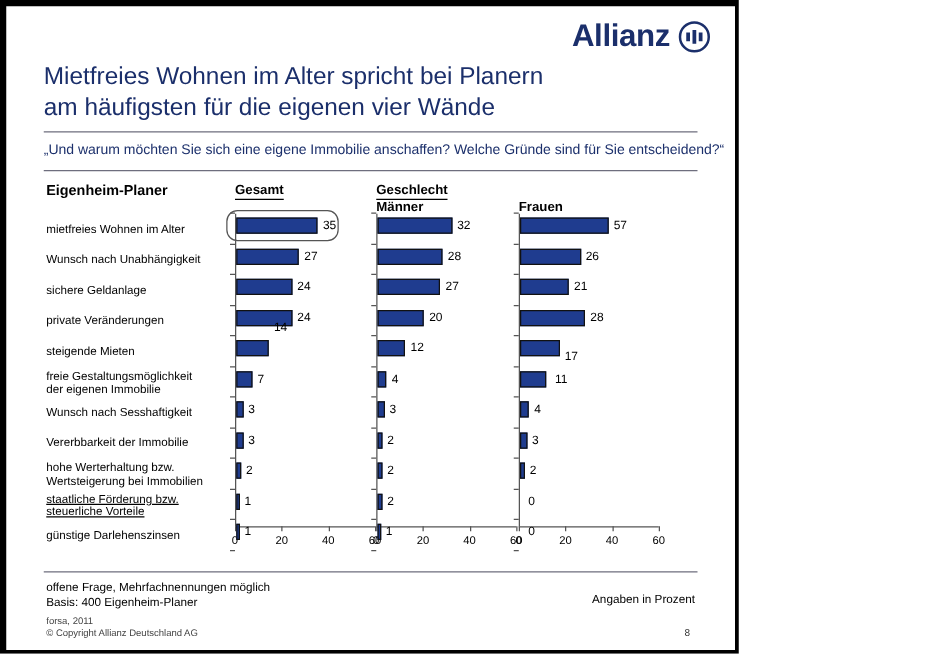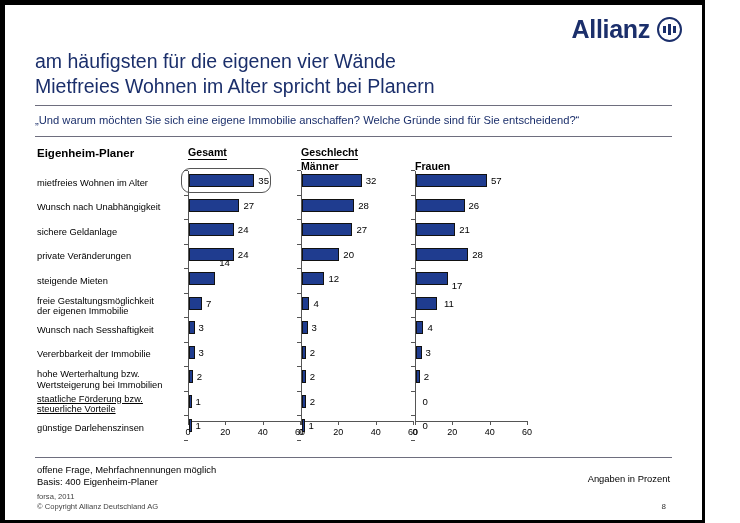--- a/index.html
+++ b/index.html
@@ -5,21 +5,21 @@
   html, body {
     margin: 0;
     padding: 0;
     background: #ffffff;
   }
   body {
     font-family: "Liberation Sans", sans-serif;
   }
   #slide {
     position: relative;
-    width: 705px;
+    width: 591px;
     height: 523px;
     background: #ffffff;
     overflow: hidden;
     box-sizing: border-box;
     border-top: 5px solid #000000;
     border-left: 5px solid #000000;
     border-right: 3px solid #000000;
     border-bottom: 3px solid #000000;
   }
   
@@ -226,22 +226,22 @@
   <div class="logo">
     <span class="logo-text">Allianz</span>
     <span class="logo-mark">
       <i class="b1"></i>
         <i class="b2"></i>
         <i class="b3"></i>
     </span>
   </div>
 
   <div class="title">
+    <div>Mietfreies Wohnen im Alter spricht bei Planern</div>
     <div>am häufigsten für die eigenen vier Wände</div>
-    <div>Mietfreies Wohnen im Alter spricht bei Planern</div>
   </div>
 
   <div class="rule rule-top"></div>
   <div class="question">„Und warum möchten Sie sich eine eigene Immobilie anschaffen? Welche Gründe sind für Sie entscheidend?“</div>
   <div class="rule rule-bot"></div>
 
   <div class="chart-wrap">
     <div class="row-title">Eigenheim-Planer</div>
     <div class="colhead underlined" style="left:183px;top:3px;">Gesamt</div>
     <div class="colhead underlined" style="left:296px;top:3px;">Geschlecht</div>

